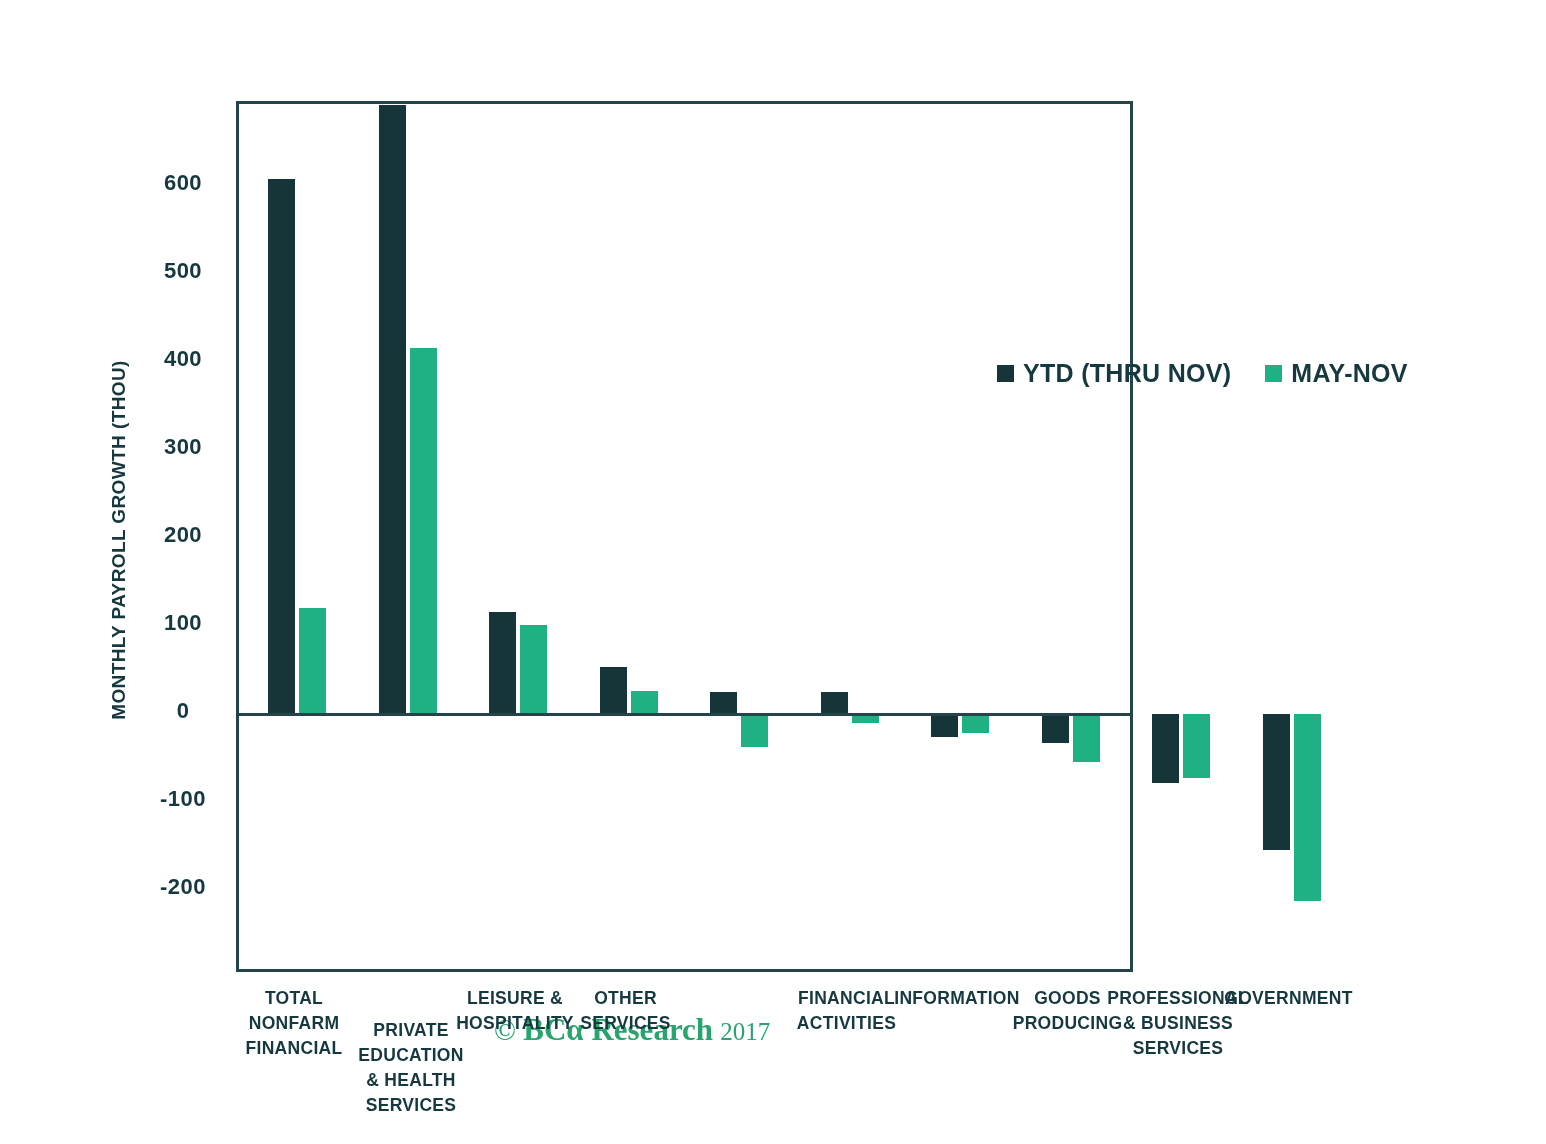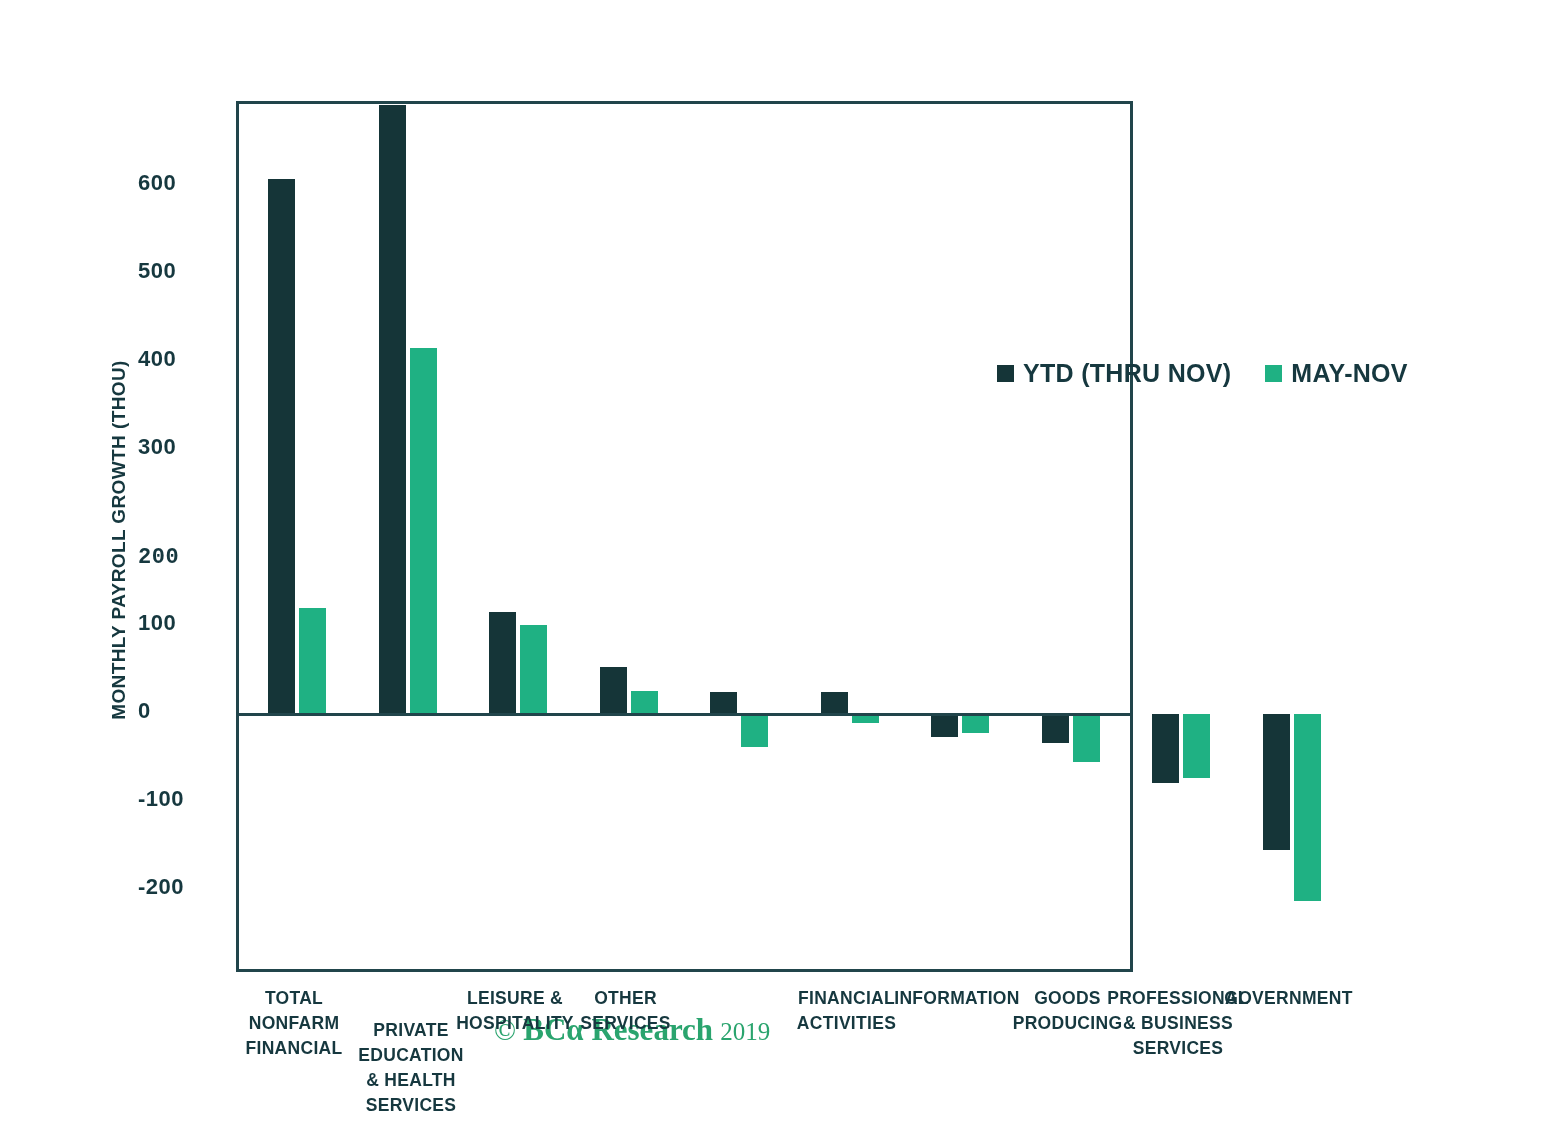--- a/index.html
+++ b/index.html
@@ -56,21 +56,21 @@
     border: 3px solid #21454b;
     box-sizing: border-box;
     background: #ffffff;
   }
 
   
   .y-tick {
     position: absolute;
     right: 0;
     width: 90px;
-    text-align: left;
+    text-align: center;
     font-size: 22px;
     font-weight: 700;
     color: #16383f;
     letter-spacing: 0.5px;
     transform: translateY(-50%);
   }
   .y-ticks-wrap {
     position: absolute;
     left: 110px;
     top: 0;
@@ -174,21 +174,21 @@
 
   <div class="y-axis-title">
     <div class="y-axis-title-inner">MONTHLY PAYROLL GROWTH (THOU)</div>
   </div>
 
   <div class="y-ticks-wrap" id="y-ticks">
       <div class="y-tick" style="top: 183px;">600</div>
       <div class="y-tick" style="top: 271px;">500</div>
       <div class="y-tick" style="top: 359px;">400</div>
       <div class="y-tick" style="top: 447px;">300</div>
-      <div class="y-tick" style="top: 557px; font-family: Liberation Mono, monospace;">200</div>
+      <div class="y-tick" style="top: 535px;">200</div>
       <div class="y-tick" style="top: 623px;">100</div>
       <div class="y-tick" style="top: 711px;">0</div>
       <div class="y-tick" style="top: 799px;">-100</div>
       <div class="y-tick" style="top: 887px;">-200</div>
     </div>
 
   <div class="plot-frame">
     <div class="bars-layer" id="bars-layer">
         <div class="bar ytd" title="YTD (THRU NOV): 608" style="left: 29px; top: 74.96px; width: 27px; height: 535.04px; background: rgb(21, 53, 56);"></div>
         <div class="bar ytd" title="YTD (THRU NOV): 692" style="left: 139.5px; top: 1.04px; width: 27px; height: 608.96px; background: rgb(21, 53, 56);"></div>
@@ -220,21 +220,21 @@
         </div>
         <div class="legend-item">
           <span class="legend-swatch maynov" style="background: rgb(31, 177, 131);"></span>
           <span class="legend-label">MAY-NOV</span>
         </div>
       </div>
 
     <div class="attribution">
       <span>©</span>
       <span class="brand">BCα Research</span>
-      <span class="year">2019</span>
+      <span class="year">2017</span>
     </div>
   </div>
 
   <div class="x-labels" id="x-labels">
       <div class="x-label" style="left: 294px; top: 0px; width: 132px;">
         <div>TOTAL</div>
         <div>NONFARM</div>
         <div>FINANCIAL</div>
       </div>
       <div class="x-label" style="left: 411px; top: 0px; width: 150px; margin-top: 32px;">

